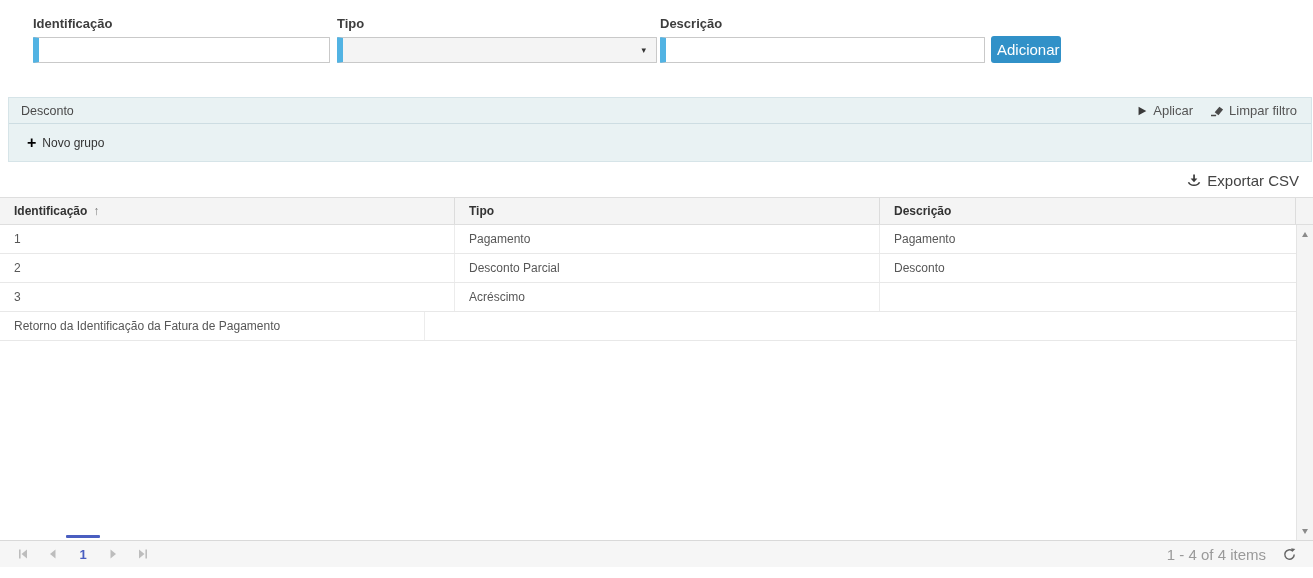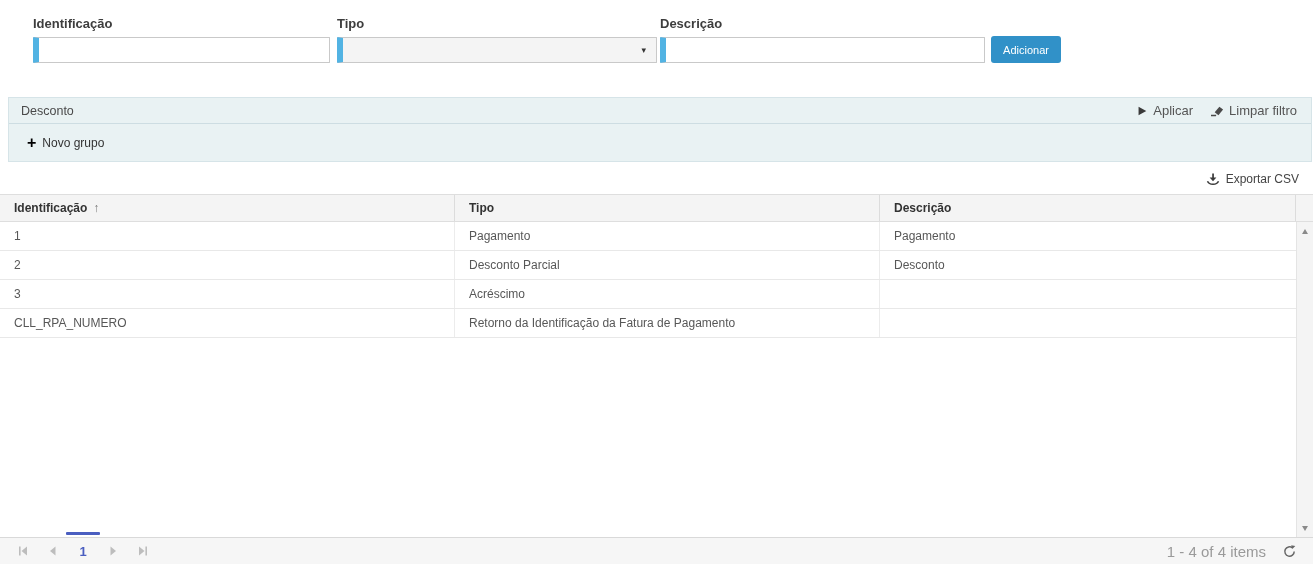--- a/index.html
+++ b/index.html
@@ -17,39 +17,39 @@
     height:26px; border:1px solid #c9c9c9; border-left:6px solid #52b3e3;
     background:#fff; font-size:12px; padding:0 6px; outline:none; border-radius:1px;
   }
   .select-box { background:#f4f4f4; display:flex; align-items:center; justify-content:flex-end; cursor:pointer; }
   .select-caret { font-size:9px; color:#333; padding-right:4px; line-height:1; }
   .f1 { width:297px; margin-right:7px; }
   .f2 { width:320px; margin-right:3px; }
   .f3 { width:325px; }
   .add-btn {
     margin-left:6px; width:70px; height:27px; border:none; border-radius:3px;
-    background:#3191c8; color:#fff; font-size:11px; cursor:pointer;
+    background:#3191c8; color:#fff; font-size:15px; cursor:pointer;
     font-family:"Liberation Sans", sans-serif;
   }
 
   
   .filters-panel { margin:34px 1px 0 8px; background:#e9f2f3; border:1px solid #d6e4e8; }
   .filters-header {
     height:26px; display:flex; justify-content:space-between; align-items:center;
     padding:0 14px 0 12px; border-bottom:1px solid #cddde2; font-size:12.5px; color:#4a4a4a;
   }
   .filters-actions { display:flex; align-items:center; gap:18px; }
   .filter-action { display:flex; align-items:center; gap:5px; font-size:13px; color:#555; cursor:pointer; }
   .filters-body { height:37px; display:flex; align-items:center; padding-left:18px; }
   .new-group { display:flex; align-items:center; gap:6px; font-size:12px; color:#333; cursor:pointer; }
   .plus-glyph { font-size:16px; font-weight:bold; color:#000; line-height:1; }
 
   
   .export-row { display:flex; justify-content:flex-end; padding:10px 14px 8px 0; }
-  .export-link { display:flex; align-items:center; gap:6px; font-size:12px; color:#444; cursor:pointer; }
+  .export-link { display:flex; align-items:center; gap:6px; font-size:15px; color:#444; cursor:pointer; }
 
   
   .grid { border-top:1px solid #dedede; }
   .grid-header {
     display:flex; background:#f4f4f4; border-bottom:1px solid #dedede;
     height:27px; font-size:12px; font-weight:bold; color:#333;
   }
   .gh-cell { display:flex; align-items:center; gap:6px; padding-left:14px; border-right:1px solid #dcdcdc; cursor:pointer; }
   .gh-c1 { width:455px; }
   .gh-c2 { width:425px; }
@@ -182,21 +182,20 @@
     <div class="grid-row">
       <div class="gb-cell gb-c1">2</div>
       <div class="gb-cell gb-c2">Desconto Parcial</div>
       <div class="gb-cell gb-c3">Desconto</div>
     </div>
     <div class="grid-row">
       <div class="gb-cell gb-c1">3</div>
       <div class="gb-cell gb-c2">Acréscimo</div>
     </div>
     <div class="grid-row">
-      <div class="gb-cell gb-c1">CLL_RPA_NUMERO</div>
       <div class="gb-cell gb-c2">Retorno da Identificação da Fatura de Pagamento</div>
     </div>
 
     <div class="v-scrollbar">
       <div class="sb-btn sb-up">
           <div class="tri-up"></div>
         </div>
       <div class="sb-btn sb-down">
           <div class="tri-down"></div>
         </div>

